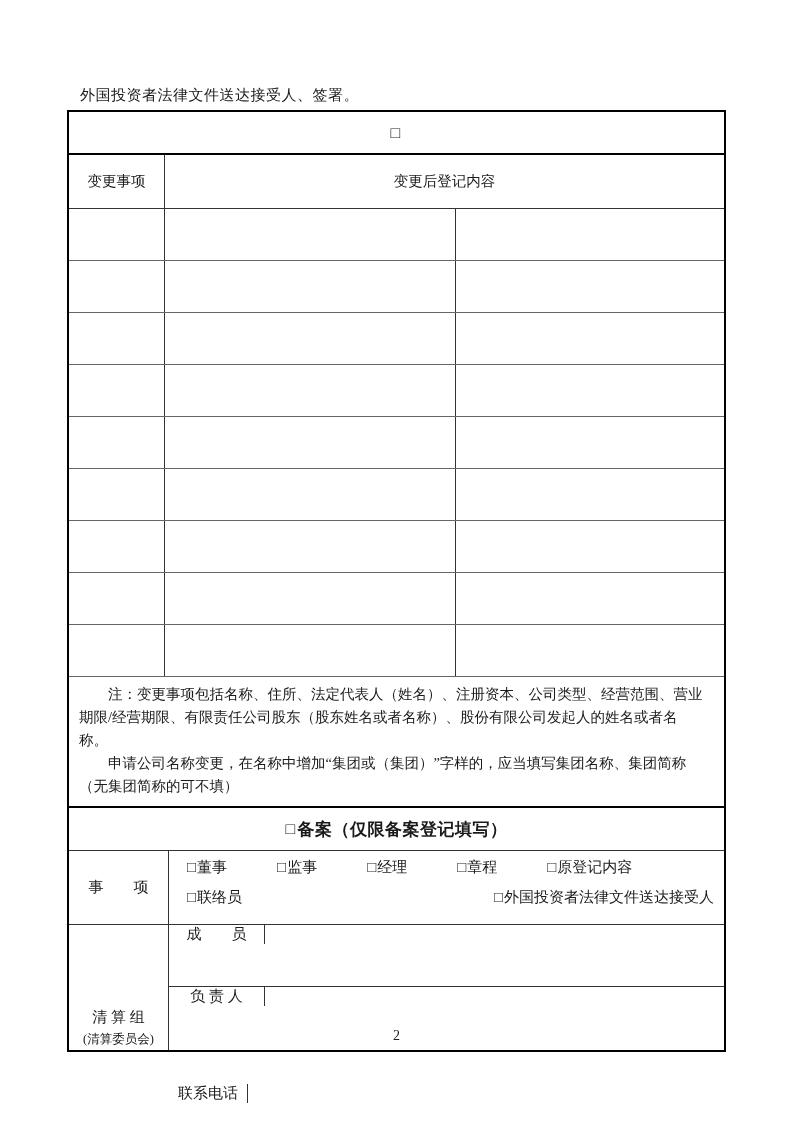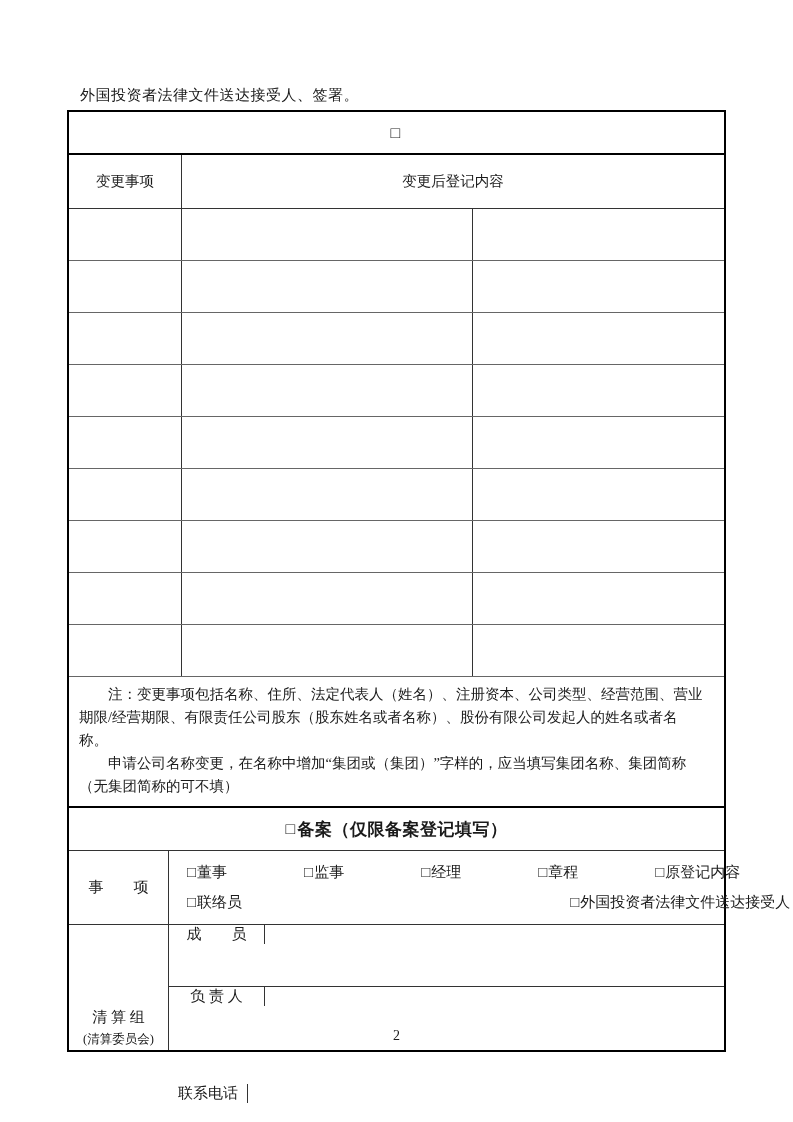--- a/index.html
+++ b/index.html
@@ -25,21 +25,21 @@
     height: 43px;
     align-items: center; justify-content: center;
     font-family: "Liberation Sans", "DejaVu Sans", sans-serif;
     font-weight: bold; font-size: 17px;
     border-bottom: 2px solid #000;
     letter-spacing: 0.5px;
   }
   .sec-header .cbx { font-weight: normal; margin-right: 2px; font-size: 16px; }
   .col-head { height: 54px; border-bottom: 1px solid #333; font-size: 14.5px; }
   .col-head > div { display: flex; align-items: center; justify-content: center; }
-  .c1 { width: 113px; border-right: 1px solid #333; flex: none; }
+  .c1 { width: 96px; border-right: 1px solid #333; flex: none; }
   .c2 { width: 291px; border-right: 1px solid #333; flex: none; }
   .c3 { flex: 1; }
   .data-row { height: 52px; border-bottom: 1px solid #666; }
   .data-row > div { height: 100%; }
   .data-row .c1, .data-row .c2 { border-right: 1px solid #333; }
   .note {
     display: block;
     border-bottom: 2px solid #000;
     padding: 6px 18px 8px 10px;
     font-size: 14.5px; line-height: 23px;
@@ -47,23 +47,23 @@
   .note p { text-indent: 2em; }
   .filing-head { border-bottom: 1px solid #333; }
   .items-row { height: 74px; border-bottom: 1px solid #333; }
   .label-cell {
     width: 100px; flex: none;
     border-right: 1px solid #333;
     display: flex; align-items: center; justify-content: center;
     font-size: 15px;
   }
   .items-cell { flex: 1; display: flex; flex-direction: column; justify-content: center; }
-  .cb-line { display: flex; align-items: center; padding-left: 18px; height: 30px; font-size: 15px; gap: 27px; }
+  .cb-line { display: flex; align-items: flex-start; padding-left: 18px; height: 30px; font-size: 15px; }
   .cb-line.line1 .cb-item { margin-right: 50px; }
-  .cb-line.line2 .cb-item.far { margin-left: auto; margin-right: 0; }
+  .cb-line.line2 .cb-item.far { margin-left: auto; margin-right: 10px; }
   .cb-item { white-space: nowrap; cursor: default; }
   .cbx-glyph { margin-right: 1px; }
   .liq { display: flex; width: 100%; }
   .liq-label {
     flex-direction: column; line-height: 22px;
     font-size: 15px; text-align: center; justify-content: flex-end;
   }
   .liq-label .small { font-size: 12.5px; }
   .liq-right { flex: 1; display: flex; flex-direction: column; }
   .liq-row { display: flex; flex-direction: column; }

